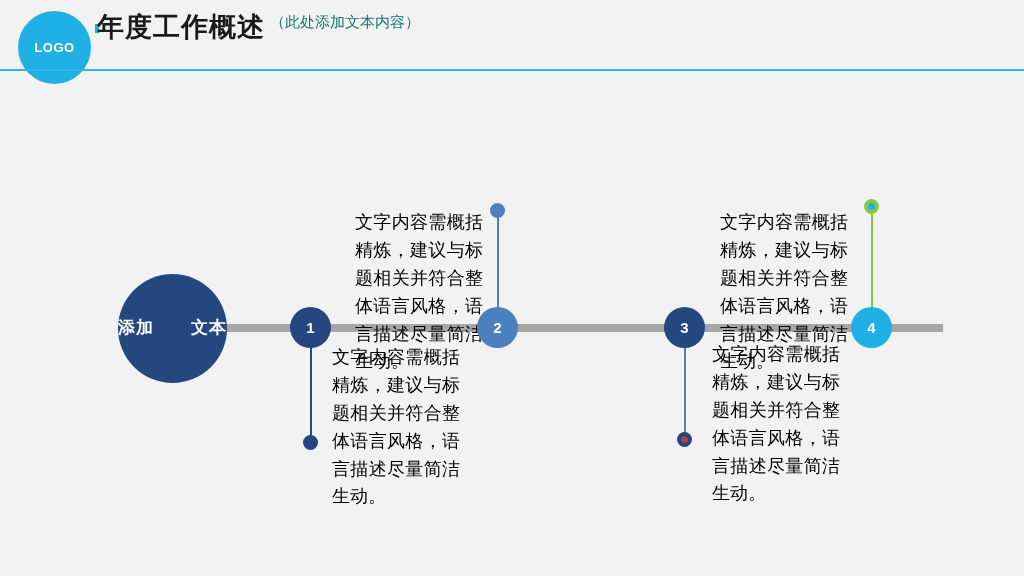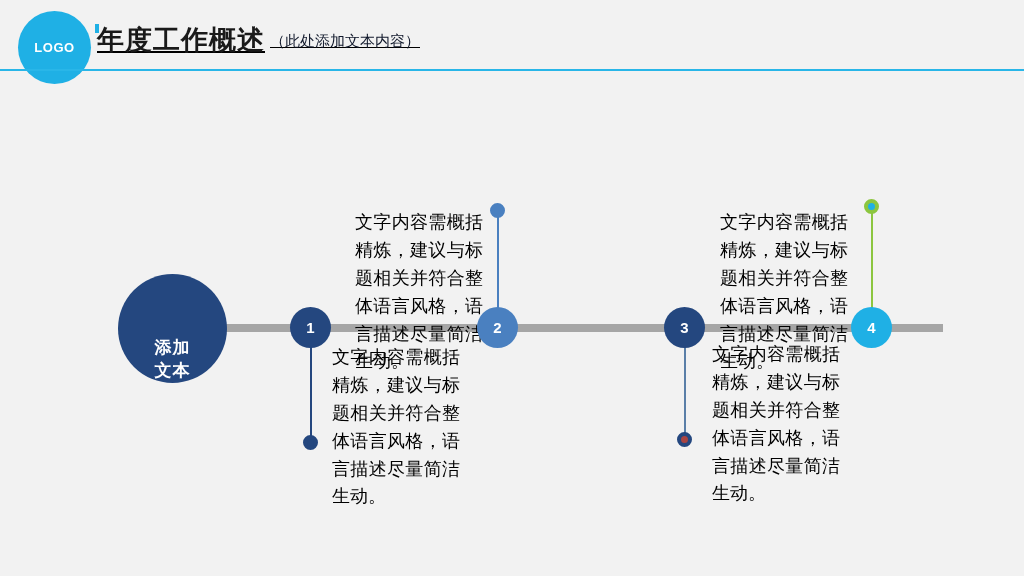--- a/index.html
+++ b/index.html
@@ -33,35 +33,34 @@
     justify-content: center;
   }
   #logo-text {
     color: #ffffff;
     font-size: 13px;
     font-weight: bold;
     letter-spacing: 0.5px;
   }
   #title-row {
     position: absolute;
-    left: 97px; top: 27px;
-    display: flex;
-    align-items: center;
-    text-decoration: underline;
+    left: 97px; top: 14px;
+    display: flex;
+    align-items: flex-start;
   }
   #title-main {
     font-size: 27px;
     font-weight: bold;
     color: #1a1a1a;
     letter-spacing: 1px;
     line-height: 1;
   }
   #title-sub {
     font-size: 15px;
-    color: #0f172a;
+    color: #0f766e;
     margin-left: 5px;
     line-height: 1;
   }
   #title-accent {
     position: absolute;
     left: 95px; top: 24px;
     width: 4px; height: 9px;
     background: #1fb0e5;
   }
   #header-rule {
@@ -88,23 +87,23 @@
     background: #a6a6a6;
   }
 
   #hub-circle {
     position: absolute;
     left: 118px; top: 274px;
     width: 109px; height: 109px;
     border-radius: 50%;
     background: #24477f;
     display: flex;
-    flex-direction: column;
+    flex-direction: row;
     align-items: center;
-    justify-content: flex-end;
+    justify-content: space-between;
     z-index: 5;
   }
   #hub-circle .hub-line {
     color: #ffffff;
     font-size: 17px;
     font-weight: bold;
     line-height: 1.35;
     letter-spacing: 1px;
   }
 

